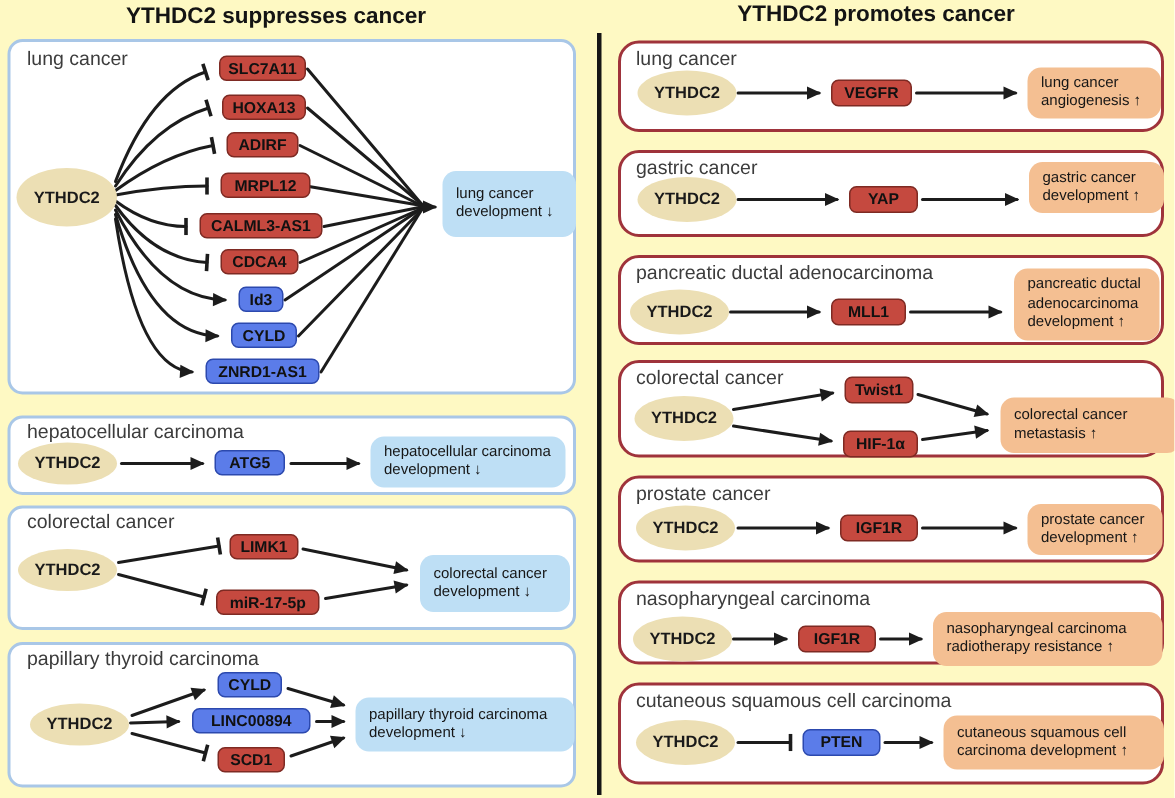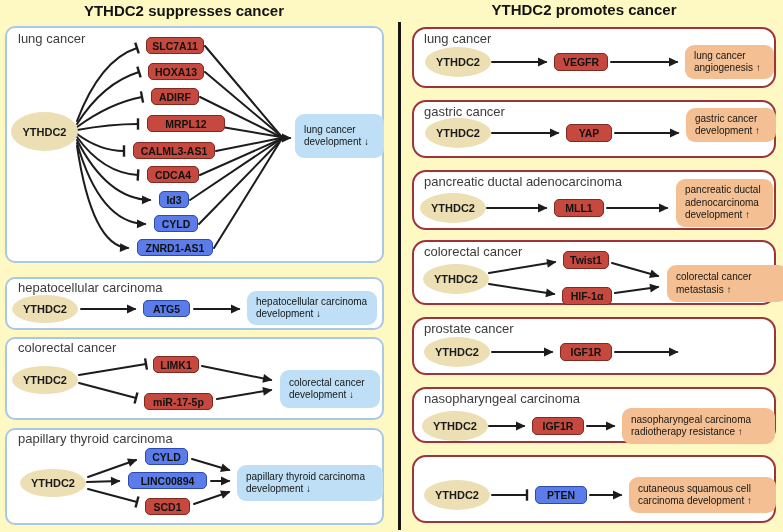--- a/index.html
+++ b/index.html
@@ -127,21 +127,21 @@
   <div class="ptitle" style="left:0px;top:2px;width:368px;">YTHDC2 suppresses cancer</div>
   <div class="ptitle" style="left:404px;top:1px;width:360px;">YTHDC2 promotes cancer</div>
 
   <div id="divider" style="left:398px;top:22px;width:2.5px;height:508px;"></div>
 
   <div class="glabel" style="left:18px;top:31px;">lung cancer</div>
   <div class="src" style="left:11px;top:112px;width:67px;height:39px;">YTHDC2</div>
   <div class="pill red" style="left:146px;top:37px;width:58px;height:17px;">SLC7A11</div>
   <div class="pill red" style="left:148px;top:63px;width:56px;height:17px;">HOXA13</div>
   <div class="pill red" style="left:151px;top:88px;width:48px;height:17px;">ADIRF</div>
-  <div class="pill red" style="left:147px;top:115px;width:78px;height:17px;">MRPL12</div>
+  <div class="pill red" style="left:147px;top:115px;width:60px;height:17px;">MRPL12</div>
   <div class="pill red" style="left:133px;top:142px;width:82px;height:17px;">CALML3-AS1</div>
   <div class="pill red" style="left:147px;top:166px;width:52px;height:17px;">CDCA4</div>
   <div class="pill blue" style="left:159px;top:191px;width:30px;height:17px;">Id3</div>
   <div class="pill blue" style="left:154px;top:215px;width:44px;height:17px;">CYLD</div>
   <div class="pill blue" style="left:137px;top:239px;width:76px;height:17px;">ZNRD1-AS1</div>
   <div class="outcome lb" style="left:295px;top:114px;width:89px;height:44px;">lung cancer development ↓</div>
 
   <div class="glabel" style="left:18px;top:280px;">hepatocellular carcinoma</div>
   <div class="src" style="left:12px;top:295px;width:66px;height:28px;">YTHDC2</div>
   <div class="pill blue" style="left:143px;top:300px;width:47px;height:17px;">ATG5</div>
@@ -177,23 +177,25 @@
 
   <div class="glabel" style="left:424px;top:244px;">colorectal cancer</div>
   <div class="src" style="left:423px;top:264px;width:66px;height:30px;">YTHDC2</div>
   <div class="pill red" style="left:563px;top:251px;width:46px;height:18px;">Twist1</div>
   <div class="pill red" style="left:562px;top:287px;width:50px;height:18px;">HIF-1α</div>
   <div class="outcome or" style="left:667px;top:265px;width:120px;height:37px;">colorectal cancer metastasis ↑</div>
 
   <div class="glabel" style="left:424px;top:321px;">prostate cancer</div>
   <div class="src" style="left:424px;top:337px;width:66px;height:30px;">YTHDC2</div>
   <div class="pill red" style="left:560px;top:343px;width:52px;height:18px;">IGF1R</div>
+  <div class="outcome or" style="left:685px;top:336px;width:90px;height:34px;">prostate cancer development ↑</div>
 
   <div class="glabel" style="left:424px;top:391px;">nasopharyngeal carcinoma</div>
   <div class="src" style="left:422px;top:411px;width:66px;height:30px;">YTHDC2</div>
   <div class="pill red" style="left:532px;top:417px;width:52px;height:18px;">IGF1R</div>
   <div class="outcome or" style="left:622px;top:408px;width:153px;height:36px;">nasopharyngeal carcinoma radiotherapy resistance ↑</div>
 
+  <div class="glabel" style="left:424px;top:459px;">cutaneous squamous cell carcinoma</div>
   <div class="src" style="left:424px;top:480px;width:66px;height:30px;">YTHDC2</div>
   <div class="pill blue" style="left:535px;top:486px;width:52px;height:18px;">PTEN</div>
   <div class="outcome or" style="left:629px;top:477px;width:147px;height:36px;">cutaneous squamous cell carcinoma development ↑</div>
 
 </div>
 
 </body></html>

